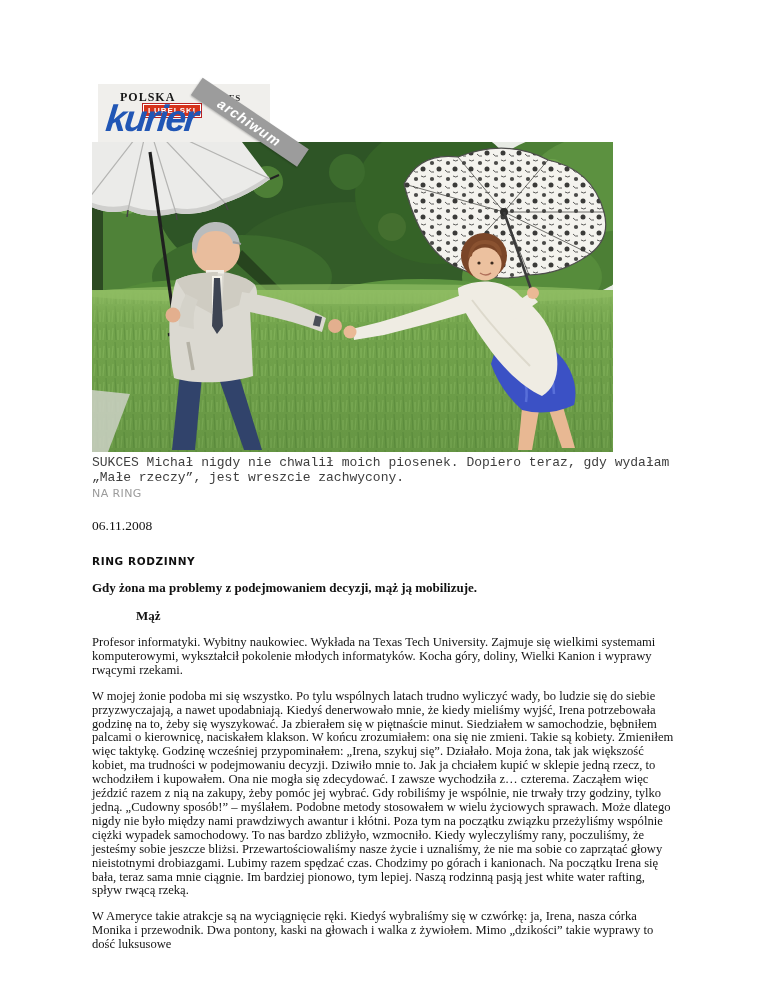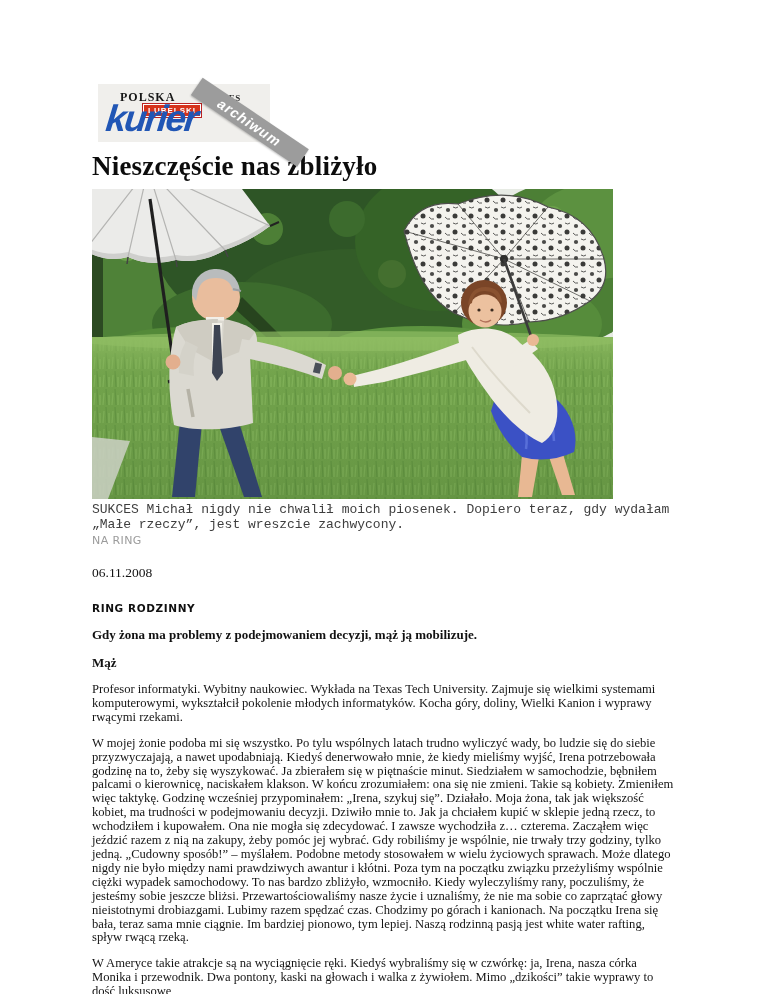--- a/index.html
+++ b/index.html
@@ -40,41 +40,40 @@
   .caption{font-family:Liberation Mono, monospace;font-size:13px;line-height:15px;
     color:#3e3e3e;margin-top:3px;}
   .section-label{font-family:"DejaVu Sans",sans-serif;font-size:11px;line-height:15px;
     color:#9b9b9b;margin-top:1px;letter-spacing:.4px;}
 
   
   .date{margin-top:17px;font-size:13.5px;color:#141414;}
   .kicker{margin-top:21px;font-family:"DejaVu Sans",sans-serif;font-weight:bold;
     font-size:10.5px;letter-spacing:.6px;color:#101010;}
   .lead{margin-top:13px;font-weight:bold;font-size:13px;}
-  .role{margin-top:12px;font-weight:bold;font-size:13px;}
+  .role{margin-top:12px;font-weight:bold;font-size:13px;margin-left:44px;}
   .author{margin-top:12px;font-style:italic;font-size:13px;}
   .para{margin-top:12px;font-size:12.6px;line-height:13.9px;color:#141414;}
 </style>
 </head>
 <body>
 
 <div class="content">
 
   <div class="masthead">
     <div class="mast-top">
       <span class="brand-polska">POLSKA</span><span class="brand-times">TIMES</span>
     </div>
     <span class="badge-lubelski">LUBELSKI</span>
     <div class="brand-kurier">kurier</div>
     <div class="ribbon">
       <span>archiwum</span>
     </div>
   </div>
 
-  <h1 class="headline">Nieszczęście nas zbliżyło</h1>
 
   <svg class="photo" viewBox="0 0 521 310" xmlns="http://www.w3.org/2000/svg">
     <defs>
       <pattern id="toile" width="16" height="16" patternUnits="userSpaceOnUse">
         <rect width="16" height="16" fill="#f4f3ee"></rect>
         <circle cx="4" cy="5" r="2.1" fill="#4a4a48"></circle>
         <circle cx="11" cy="11" r="2.5" fill="#3b3b39"></circle>
         <path d="M9,2 q3,2 5,0 M1,12 q2,3 5,2" stroke="#5a5a58" stroke-width="1" fill="none"></path>
       </pattern>
       <pattern id="blades" width="9" height="18" patternUnits="userSpaceOnUse">

